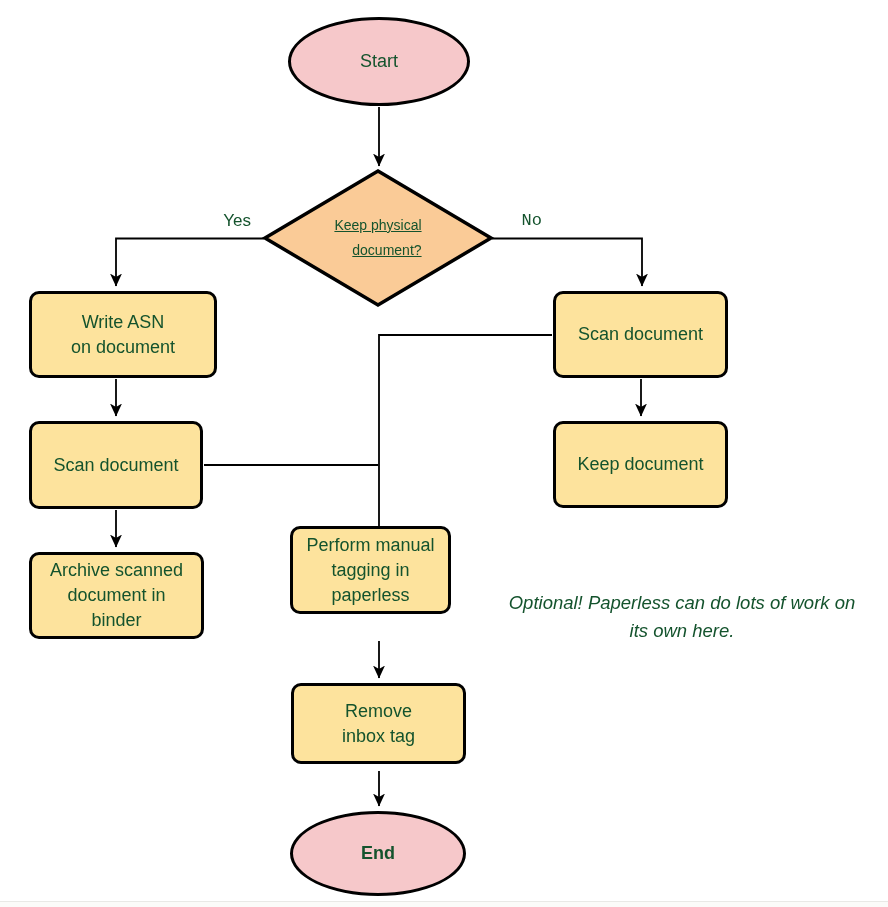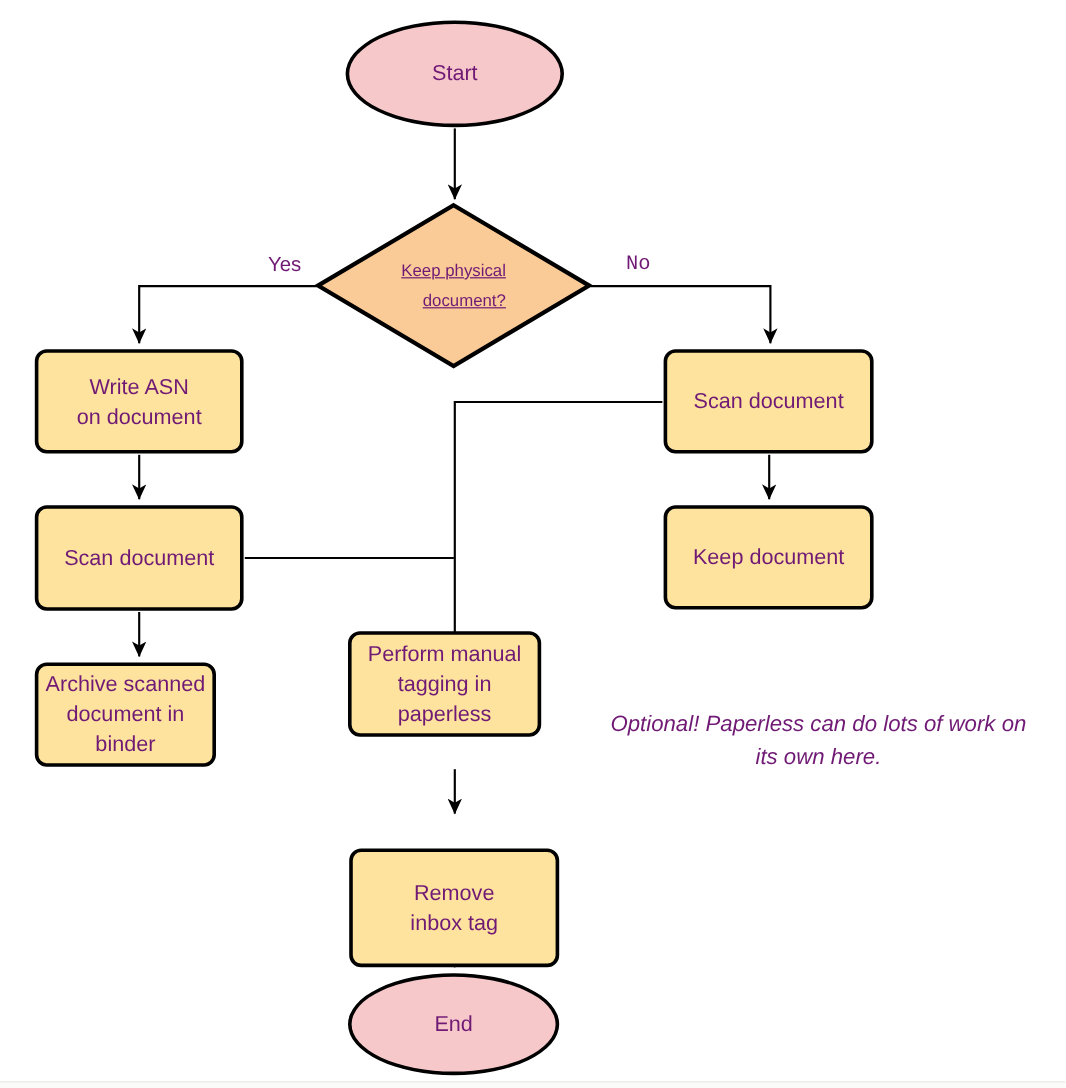--- a/index.html
+++ b/index.html
@@ -2,21 +2,21 @@
 <html><head>
 <meta charset="utf-8">
 <style>
   html, body { margin: 0; padding: 0; background: #ffffff; }
   #canvas {
     position: relative;
     width: 888px;
     height: 907px;
     background: var(--bg, #ffffff);
     font-family: "Liberation Sans", "DejaVu Sans", sans-serif;
-    color: #701a75;
+    color: #14532d;
     overflow: hidden;
   }
   #edges {
     position: absolute;
     left: 0; top: 0;
     width: 888px; height: 907px;
     z-index: 1;
   }
   .node {
     position: absolute;
@@ -109,39 +109,39 @@
 
   <div class="node terminal" style="left:288px; top:17px; width:182px; height:89px;">Start</div>
 
   <div class="decision-label" style="left:265px; top:171px; width:226px; height:134px;">Keep physical
 document?</div>
 
   <div class="edge-label" style="left:205px; top:211px; width:46px;">Yes</div>
 
   <div class="edge-label" style="left:498px; top:211px; width:44px;font-family:Liberation Mono, monospace;">No</div>
 
-  <div class="node process" style="left:29px; top:291px; width:174px; height:87px;">Write ASN
+  <div class="node process" style="left:29px; top:291px; width:188px; height:87px;">Write ASN
 on document</div>
 
   <div class="node process" style="left:29px; top:421px; width:174px; height:88px;">Scan document</div>
 
-  <div class="node process" style="left:29px; top:552px; width:151px; height:87px;">Archive scanned
+  <div class="node process" style="left:29px; top:552px; width:175px; height:87px;">Archive scanned
 document in
 binder</div>
 
   <div class="node process" style="left:553px; top:291px; width:175px; height:87px;">Scan document</div>
 
   <div class="node process" style="left:553px; top:421px; width:175px; height:87px;">Keep document</div>
 
   <div class="node process" style="left:290px; top:526px; width:161px; height:88px;">Perform manual
 tagging in
 paperless</div>
 
   <div class="note" style="left:482px; top:589px; width:400px;">Optional! Paperless can do lots of work on
 its own here.</div>
 
-  <div class="node process" style="left:291px; top:683px; width:175px; height:99px;margin-top:24px;">Remove
+  <div class="node process" style="left:291px; top:683px; width:175px; height:81px;">Remove
 inbox tag</div>
 
-  <div class="node terminal" style="left:290px; top:811px; width:176px; height:85px;">End</div>
+  <div class="node terminal" style="left:290px; top:811px; width:176px; height:85px;font-weight:bold;">End</div>
 
   <div class="bottom-divider"></div>
 </div>
 
 </body></html>

